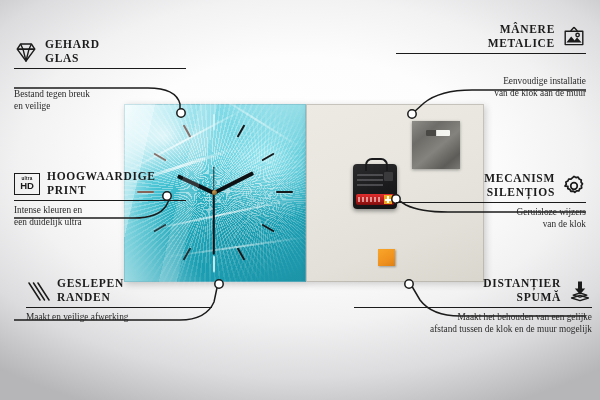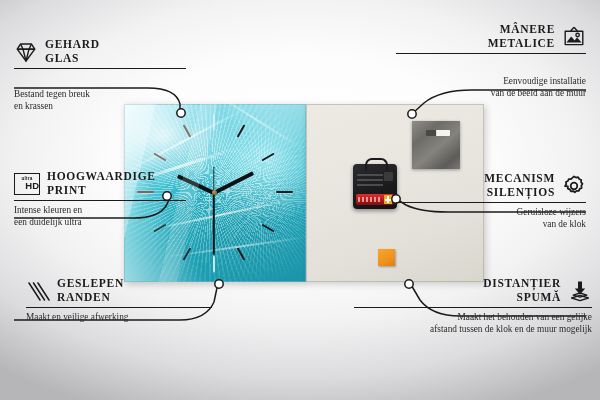--- a/index.html
+++ b/index.html
@@ -183,29 +183,29 @@
         </svg>
       </span>
       <span class="ttl-wrap">
         <span class="ftitle">GEHARD</span>
         <span class="ftitle">GLAS</span>
       </span>
     </div>
     <div class="rule" style="width:172px;margin-top:3px;"></div>
     <div style="margin-top:20px;">
       <div class="fdesc">Bestand tegen breuk</div>
-      <div class="fdesc">en krassen</div>
+      <div class="fdesc">en veilige</div>
     </div>
   </div>
 
   <div class="feature" style="left:14px;top:170px;width:200px;">
     <div class="head">
       <span class="ico" style="position:relative;border:1.4px solid #1b1b1b;width:26px;height:22px;box-sizing:border-box;">
         <span style="position:absolute;left:0;right:0;top:2px;text-align:center;font-size:4.6px;font-weight:bold;letter-spacing:.2px;font-family:'Liberation Sans',sans-serif;color:#1b1b1b;">ultra</span>
-        <span style="position:absolute;left:0;right:0;top:7px;text-align:right;font-size:9.5px;font-weight:bold;font-family:'Liberation Sans',sans-serif;color:#1b1b1b;line-height:10px;">HD</span>
+        <span style="position:absolute;left:0;right:0;top:7px;text-align:center;font-size:9.5px;font-weight:bold;font-family:'Liberation Sans',sans-serif;color:#1b1b1b;line-height:10px;">HD</span>
       </span>
       <span class="ttl-wrap">
         <span class="ftitle">HOOGWAARDIGE</span>
         <span class="ftitle">PRINT</span>
       </span>
     </div>
     <div class="rule" style="width:172px;margin-top:3px;"></div>
     <div style="margin-top:4px;">
       <div class="fdesc">Intense kleuren en</div>
       <div class="fdesc">een duidelijk ultra</div>
@@ -243,21 +243,21 @@
           <path d="M12 2.2 L8.6 6 M12 2.2 L15.4 6"></path>
           <rect x="3.2" y="6.2" width="17.6" height="13.4"></rect>
           <path d="M4.4 17.4 L9.2 11.4 L12.6 15.4 L15 12.6 L19.6 17.4 Z" fill="#1b1b1b" stroke="none"></path>
           <circle cx="15.6" cy="10" r="1.7"></circle>
         </svg>
       </span>
     </div>
     <div class="rule" style="width:190px;margin-top:3px;margin-left:auto;"></div>
     <div style="margin-top:22px;">
       <div class="fdesc">Eenvoudige installatie</div>
-      <div class="fdesc">van de beeld aan de muur</div>
+      <div class="fdesc">van de klok aan de muur</div>
     </div>
   </div>
 
   <div class="feature" style="right:14px;top:172px;width:210px;text-align:right;">
     <div class="head right">
       <span class="ttl-wrap" style="align-items:flex-end;">
         <span class="ftitle">MECANISM</span>
         <span class="ftitle">SILENȚIOS</span>
       </span>
       <span class="ico">

